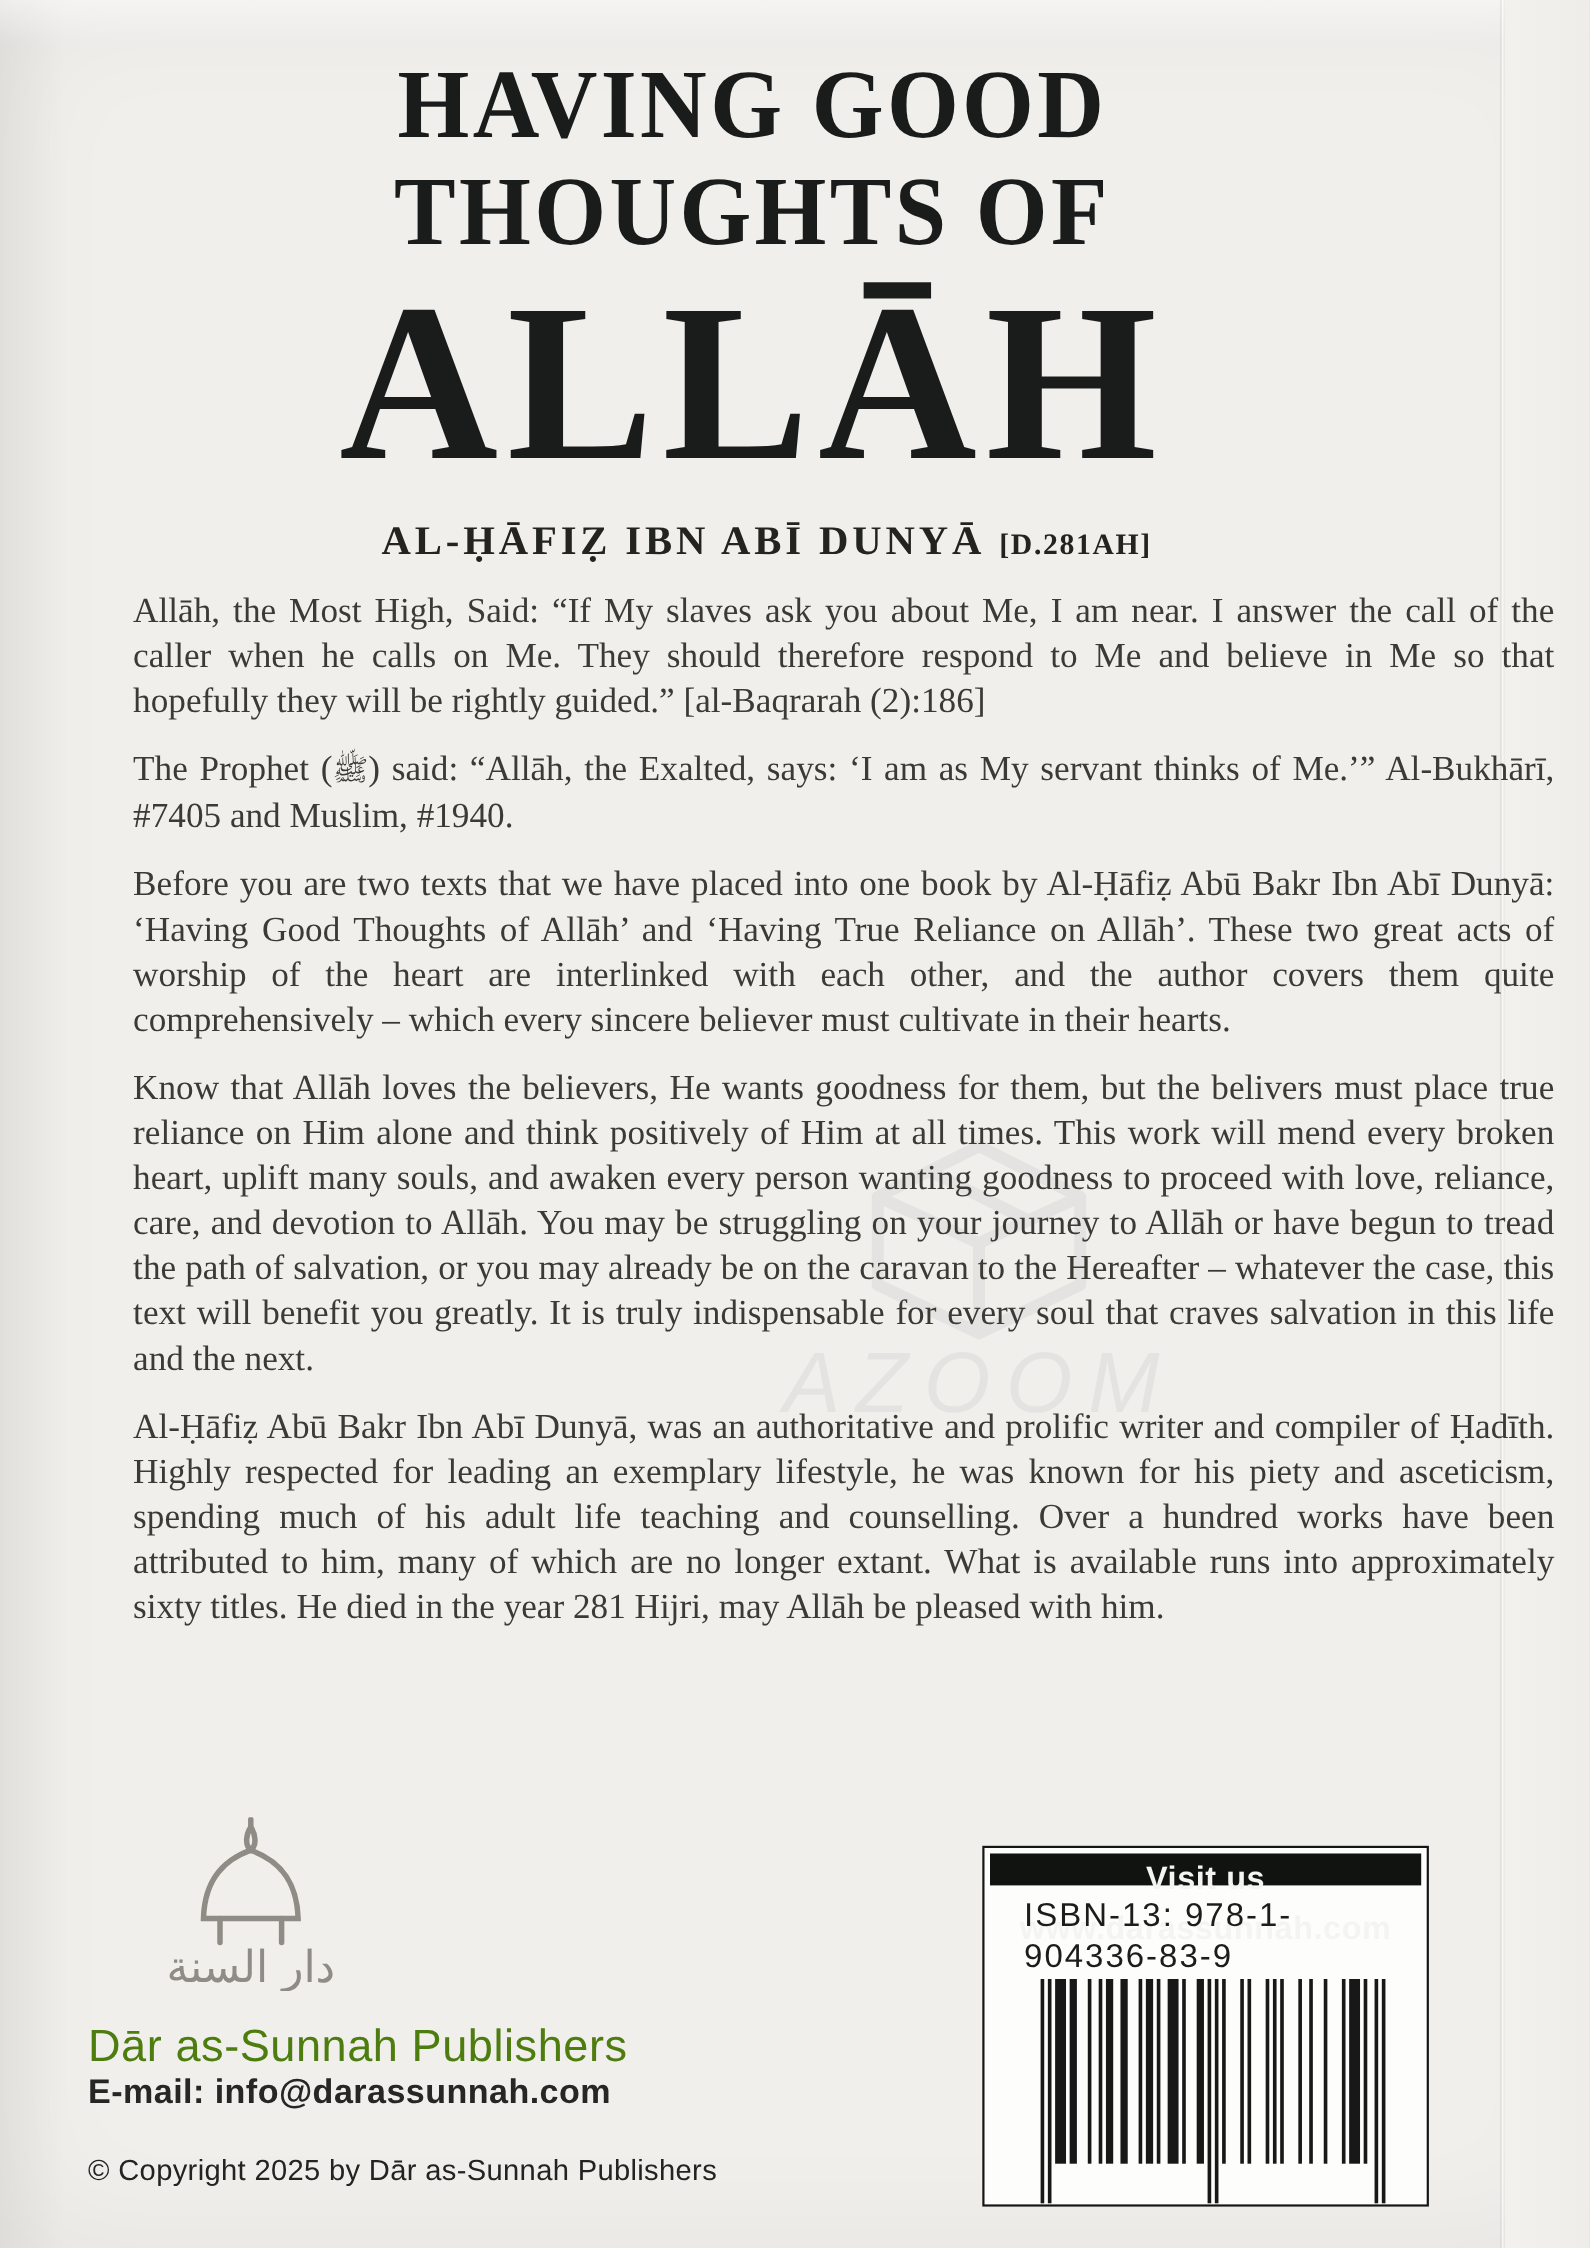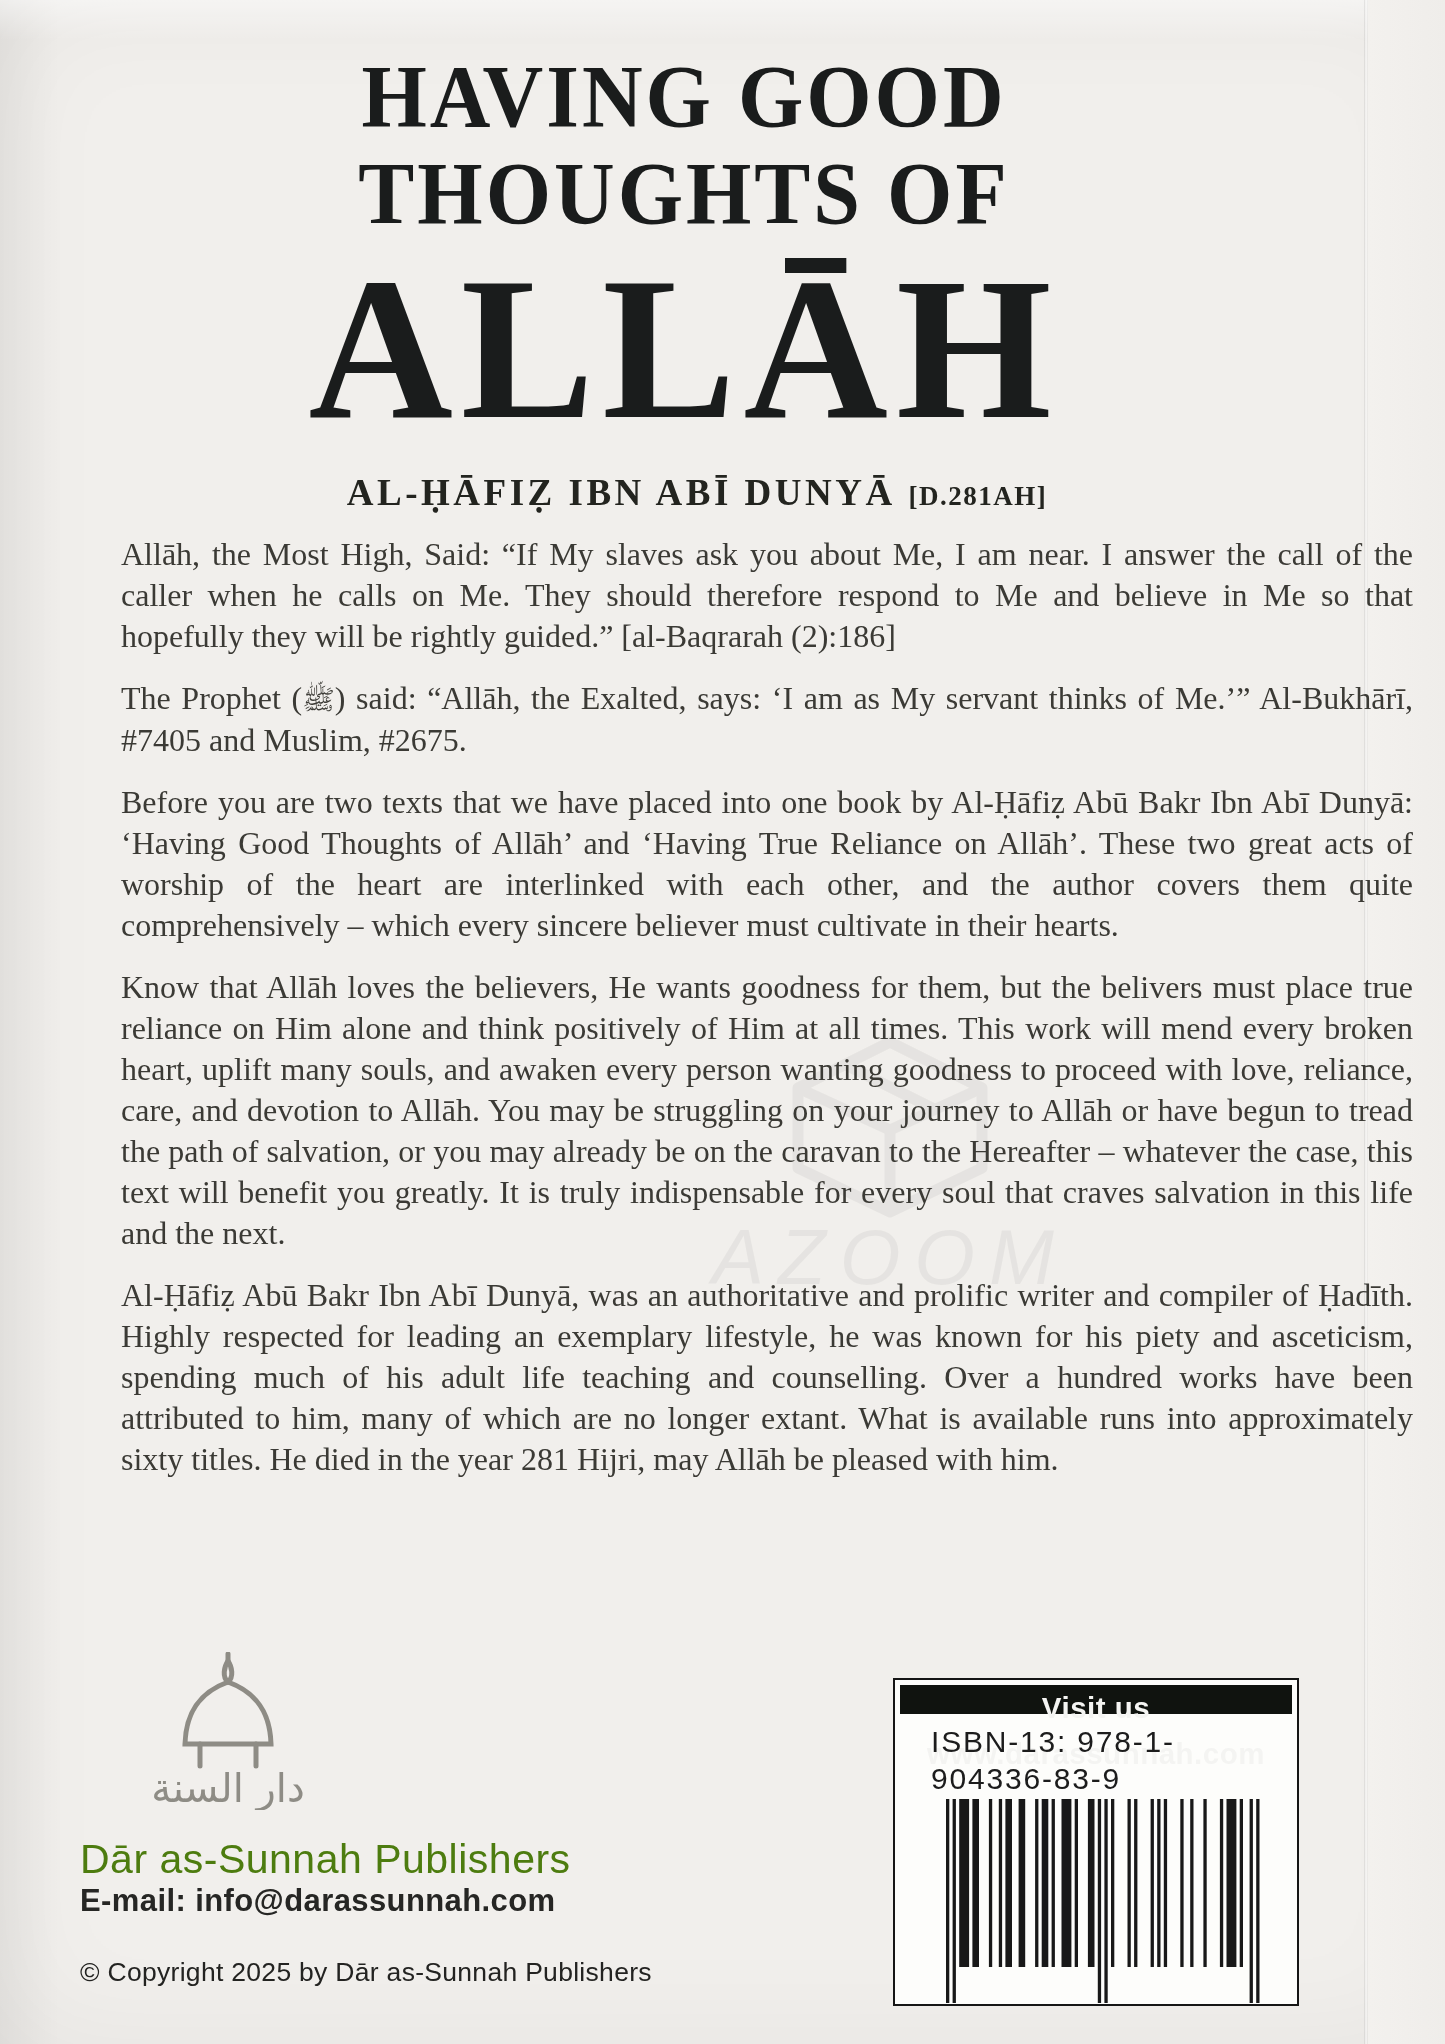--- a/index.html
+++ b/index.html
@@ -88,21 +88,21 @@
     <div class="title-line">THOUGHTS OF</div>
     <div class="title-main">ALLĀH</div>
     <div class="author-line">
       <span>AL-ḤĀFIẒ IBN ABĪ DUNYĀ</span>
       <span class="author-death">[D.281AH]</span>
     </div>
   </div>
 
   <div class="body-copy">
     <p>Allāh, the Most High, Said: “If My slaves ask you about Me, I am near. I answer the call of the caller when he calls on Me. They should therefore respond to Me and believe in Me so that hopefully they will be rightly guided.” [al-Baqrarah (2):186]</p>
-    <p><span>The Prophet (</span><span class="honorific">ﷺ</span><span>) said: “Allāh, the Exalted, says: ‘I am as My servant thinks of Me.’” Al-Bukhārī, #7405 and Muslim, #2675.</span></p>
+    <p><span>The Prophet (</span><span class="honorific">ﷺ</span><span>) said: “Allāh, the Exalted, says: ‘I am as My servant thinks of Me.’” Al-Bukhārī, #7405 and Muslim, #1940.</span></p>
     <p>Before you are two texts that we have placed into one book by Al-Ḥāfiẓ Abū Bakr Ibn Abī Dunyā: ‘Having Good Thoughts of Allāh’ and ‘Having True Reliance on Allāh’. These two great acts of worship of the heart are interlinked with each other, and the author covers them quite comprehensively – which every sincere believer must cultivate in their hearts.</p>
     <p>Know that Allāh loves the believers, He wants goodness for them, but the belivers must place true reliance on Him alone and think positively of Him at all times. This work will mend every broken heart, uplift many souls, and awaken every person wanting goodness to proceed with love, reliance, care, and devotion to Allāh. You may be struggling on your journey to Allāh or have begun to tread the path of salvation, or you may already be on the caravan to the Hereafter – whatever the case, this text will benefit you greatly. It is truly indispensable for every soul that craves salvation in this life and the next.</p>
     <p>Al-Ḥāfiẓ Abū Bakr Ibn Abī Dunyā, was an authoritative and prolific writer and compiler of Ḥadīth. Highly respected for leading an exemplary lifestyle, he was known for his piety and asceticism, spending much of his adult life teaching and counselling. Over a hundred works have been attributed to him, many of which are no longer extant. What is available runs into approximately sixty titles. He died in the year 281 Hijri, may Allāh be pleased with him.</p>
   </div>
 
   <div class="footer-left">
     <svg class="logo" width="200" height="158" viewBox="0 0 200 158">
       <g fill="none" stroke="#8e8c85" stroke-width="5" stroke-linecap="round">
         <path d="M100 30 C78 38 58 54 57 92 L143 92 C142 54 122 38 100 30 Z"></path>
         <path d="M100 30 C94 25 96 15 100 9 C104 15 106 25 100 30 Z"></path>

